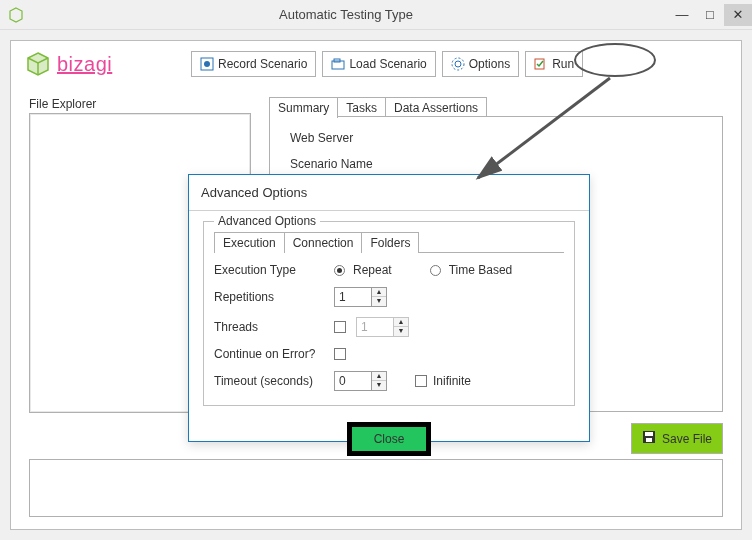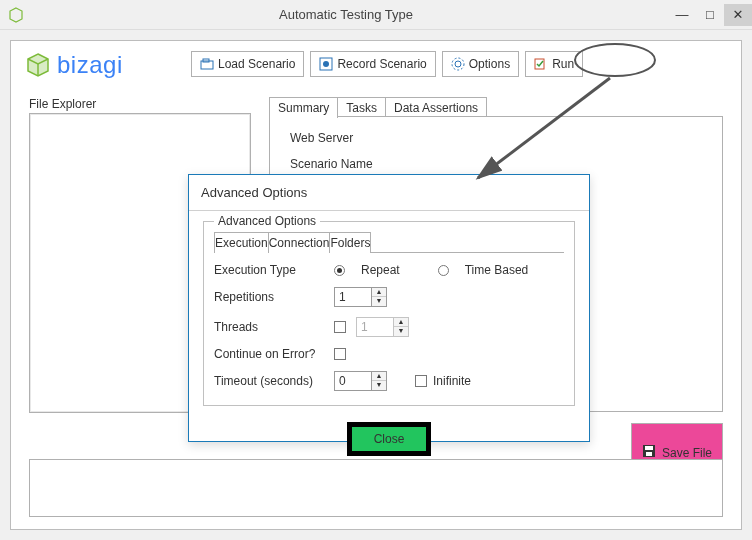--- a/index.html
+++ b/index.html
@@ -15,54 +15,54 @@
 
   
   .main { position: absolute; left: 10px; top: 40px; right: 10px; bottom: 10px; background: #fff; border: 1px solid #bcbcbc; }
 
   
   .toolbar { position: absolute; top: 10px; left: 180px; right: 10px; display: flex; gap: 6px; }
   .tbtn { display: flex; align-items: center; gap: 4px; padding: 5px 8px; background: #fff; border: 1px solid #b0b0b0; cursor: pointer; white-space: nowrap; }
   .tbtn .ic { width: 14px; height: 14px; display: inline-flex; align-items: center; justify-content: center; }
 
   .logo { position: absolute; top: 10px; left: 14px; display: flex; align-items: center; gap: 6px; }
-  .logo-text { font-size: 24px; color: #3b82f6; letter-spacing: 0.5px; }
+  .logo-text { font-size: 20px; color: #ec4899; letter-spacing: 0.5px; text-decoration: underline; }
 
   
   .fe-label { position: absolute; top: 56px; left: 18px; }
   .fe-box { position: absolute; top: 72px; left: 18px; width: 222px; height: 300px; background: #fff; border: 1px solid #b0b0b0; box-shadow: inset 0 0 0 1px #e8e8e8; }
 
   
   .tabrow { position: absolute; top: 56px; left: 258px; display: flex; align-items: flex-end; }
   .tab { padding: 3px 8px; border: 1px solid #b0b0b0; background: #fff; border-bottom: none; margin-right: 0; }
   .tab + .tab { margin-left: -1px; }
   .tab.active { background: #fff; position: relative; z-index: 2; }
 
   .tabpanel { position: absolute; top: 75px; left: 258px; right: 18px; height: 296px; border: 1px solid #b0b0b0; background: #fff; }
   .kvrow { display: flex; gap: 8px; padding: 6px 20px; }
   .kvrow .lbl { width: 110px; }
 
-  .savebtn { position: absolute; right: 18px; top: 382px; display: flex; align-items: center; gap: 6px; padding: 20px 10px; border: 1px solid #b0b0b0; background: #ec4899; cursor: pointer; }
+  .savebtn { position: absolute; right: 18px; top: 382px; display: flex; align-items: center; gap: 6px; padding: 6px 10px; border: 1px solid #b0b0b0; background: #84cc16; cursor: pointer; }
 
   .bottompanel { position: absolute; left: 18px; right: 18px; top: 418px; bottom: 12px; border: 1px solid #b0b0b0; background: #fff; }
 
   
   .dialog { position: absolute; left: 188px; top: 174px; width: 402px; height: 268px; background: #fff; border: 1px solid #1a7ab8; box-shadow: 0 3px 10px rgba(0,0,0,0.15); z-index: 50; }
   .dlg-title { padding: 10px 12px; border-bottom: 1px solid #d0d0d0; font-size: 13px; }
   .dlg-body { padding: 10px 14px 6px 14px; }
   .fieldset { border: 1px solid #c0c0c0; padding: 10px 10px 14px 10px; position: relative; }
   .fieldset .legend { position: absolute; top: -8px; left: 10px; background: #fff; padding: 0 4px; font-size: 12px; }
   .dlg-tabs { display: flex; margin-bottom: 0; }
-  .dlg-tab { padding: 3px 0; border: 1px solid #b0b0b0; background: #fff; border-bottom: none; margin-right: -1px; }
+  .dlg-tab { padding: 3px 8px; border: 1px solid #b0b0b0; background: #fff; border-bottom: none; margin-right: -1px; }
   .dlg-tab.active { background: #fff; z-index: 2; position: relative; }
   .dlg-tabline { border-top: 1px solid #b0b0b0; margin-top: -1px; }
 
   .formrow { display: flex; align-items: center; margin-top: 10px; }
   .formrow .flbl { width: 120px; }
-  .radio { display: inline-flex; align-items: center; gap: 16px; margin-right: 18px; }
+  .radio { display: inline-flex; align-items: center; gap: 8px; margin-right: 18px; }
   .radio .rdot { width: 11px; height: 11px; border: 1px solid #777; border-radius: 50%; display: inline-flex; align-items: center; justify-content: center; }
   .radio.checked .rdot::after { content: ""; width: 5px; height: 5px; background: #333; border-radius: 50%; }
   .chk { width: 12px; height: 12px; border: 1px solid #777; display: inline-block; background: #fff; }
   .numfield { display: inline-flex; align-items: stretch; border: 1px solid #999; height: 20px; }
   .numfield.disabled { border-color: #c4c4c4; }
   .numfield input { width: 36px; border: none; padding: 0 4px; font-size: 12px; outline: none; background: #fff; }
   .numfield.disabled input { color: #aaa; }
   .spin { display: flex; flex-direction: column; border-left: 1px solid #999; }
   .numfield.disabled .spin { border-left-color: #c4c4c4; }
   .spin div { width: 14px; height: 9px; font-size: 7px; line-height: 8px; text-align: center; background: #f4f4f4; border-bottom: 1px solid #ccc; }
@@ -100,34 +100,34 @@
       <polyline points="3,7 13,12 23,7" fill="none" stroke="#7dbb3a" stroke-width="1.5"></polyline>
       <line x1="13" y1="12" x2="13" y2="24" stroke="#7dbb3a" stroke-width="1.5"></line>
     </svg>
     <span class="logo-text">bizagi</span>
   </div>
 
   <div class="toolbar">
     <div class="tbtn">
       <span class="ic">
           <svg width="14" height="14">
+            <rect x="1" y="1" width="12" height="12" fill="none" stroke="#2a72b5"></rect>
+            <circle cx="7" cy="7" r="3" fill="#2a72b5"></circle>
+          </svg>
+        </span>
+      <span>Record Scenario</span>
+    </div>
+    <div class="tbtn">
+      <span class="ic">
+          <svg width="14" height="14">
             <rect x="1" y="4" width="12" height="8" fill="none" stroke="#2a72b5"></rect>
             <rect x="3" y="2" width="6" height="3" fill="none" stroke="#2a72b5"></rect>
           </svg>
         </span>
       <span>Load Scenario</span>
-    </div>
-    <div class="tbtn">
-      <span class="ic">
-          <svg width="14" height="14">
-            <rect x="1" y="1" width="12" height="12" fill="none" stroke="#2a72b5"></rect>
-            <circle cx="7" cy="7" r="3" fill="#2a72b5"></circle>
-          </svg>
-        </span>
-      <span>Record Scenario</span>
     </div>
     <div class="tbtn">
       <span class="ic">
           <svg width="14" height="14">
             <circle cx="7" cy="7" r="3" fill="none" stroke="#2a72b5"></circle>
             <circle cx="7" cy="7" r="6" fill="none" stroke="#2a72b5" stroke-dasharray="2,2"></circle>
           </svg>
         </span>
       <span>Options</span>
     </div>

